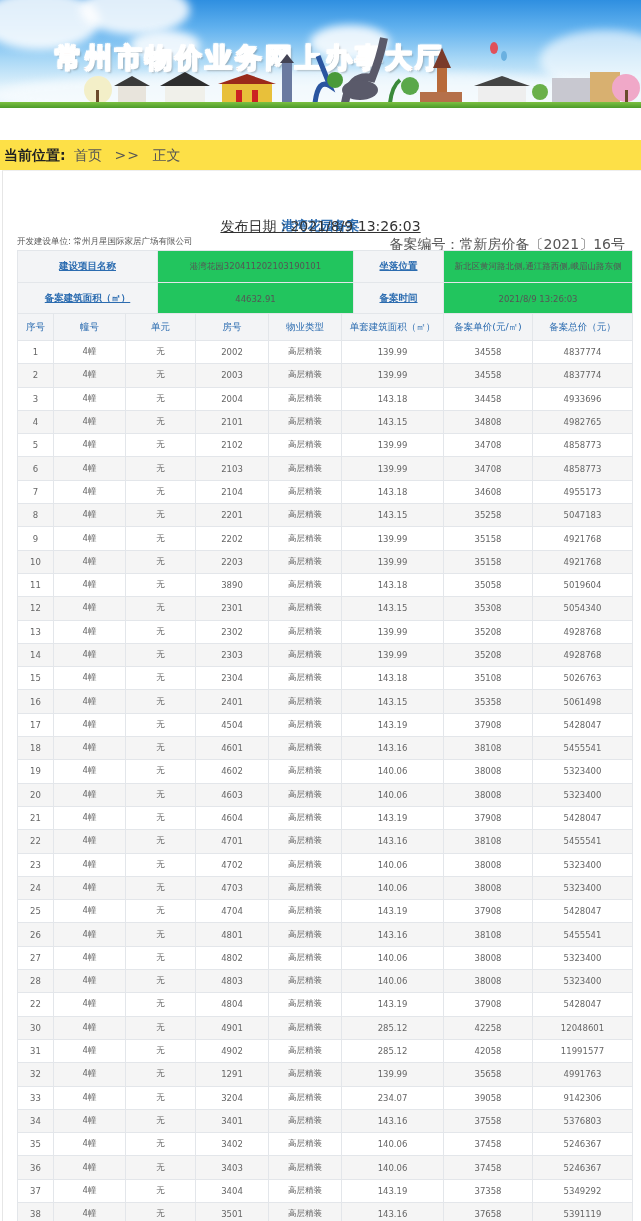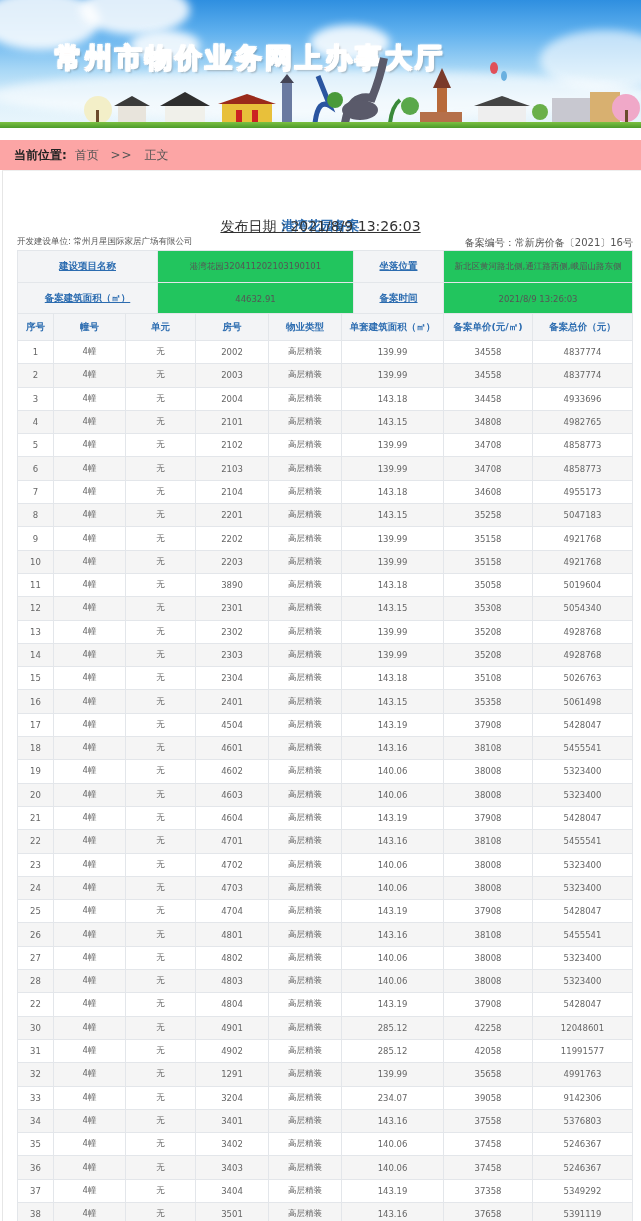--- a/index.html
+++ b/index.html
@@ -1,72 +1,72 @@
 <!DOCTYPE html>
 <html><head>
 <meta charset="utf-8">
 <style>
   * { box-sizing: border-box; margin: 0; padding: 0; }
   html, body { width: 641px; height: 1221px; overflow: hidden; background: #fff; }
   body { font-family: "DejaVu Sans", "Liberation Sans", sans-serif; color: #555; position: relative; }
 
   .banner {
-    position: absolute; left: 0; top: 0; width: 641px; height: 128px; overflow: hidden;
+    position: absolute; left: 0; top: 0; width: 641px; height: 108px; overflow: hidden;
     background: linear-gradient(180deg, #2f8fe0 0%, #5fb0ee 25%, #a9d8f6 55%, #dff1fb 80%, #eaf6fc 100%);
   }
   .cloud { position: absolute; background: #fff; border-radius: 50%; opacity: .85; filter: blur(4px); }
   .banner-title {
     position: absolute; left: 55px; top: 40px; font-size: 27px; font-weight: bold; letter-spacing: 3px;
     color: #e8401e; text-shadow: 1px 1px 0 #fff, -1px -1px 0 #fff, 1px -1px 0 #fff, -1px 1px 0 #fff, 2px 2px 2px rgba(0,0,0,.25);
     background: linear-gradient(180deg, #f7a21b 0%, #e8401e 70%);
     -webkit-background-clip: text; background-clip: text; -webkit-text-fill-color: transparent;
     white-space: nowrap;
   }
   .banner-title-shadow {
     position: absolute; left: 55px; top: 40px; font-size: 27px; font-weight: bold; letter-spacing: 3px;
     color: #fff; text-shadow: 0 0 3px #fff, 0 0 3px #fff; white-space: nowrap;
   }
   .skyline { position: absolute; left: 0; bottom: 0; width: 641px; height: 140px; }
   .grass { position: absolute; left: 0; bottom: 0; width: 641px; height: 6px; background: linear-gradient(180deg, #7cc142, #4c9a2a); }
 
   .breadcrumb-bar {
-    position: absolute; left: 0; top: 140px; width: 641px; height: 30px; background: #fca5a5;
-    font-size: 12px; line-height: 30px; padding-left: 14px; color: #555;
+    position: absolute; left: 0; top: 140px; width: 641px; height: 30px; background: #fde047;
+    font-size: 14px; line-height: 30px; padding-left: 4px; color: #555;
   }
   .breadcrumb-bar .bc-label { font-weight: bold; color: #222; }
   .breadcrumb-bar .bc-item { margin-left: 4px; }
   .breadcrumb-bar .bc-sep { margin-left: 8px; margin-right: 4px; letter-spacing: 1px; }
 
   .content {
     position: absolute; left: 2px; top: 170px; width: 639px; height: 1051px;
     border-left: 1px solid #e6e6e6; border-top: 1px solid #eee; background: #fff;
   }
   .page-title {
     position: absolute; left: 0; top: 185px; width: 641px; text-align: center;
     font-size: 13px; font-weight: bold; color: #2c6cb0; margin-top: 32px;
   }
   .publish-date {
     position: absolute; left: 0; top: 218px; width: 641px; text-align: center; font-size: 14px; color: #333; text-decoration: underline;
   }
   .developer {
     position: absolute; left: 17px; top: 236px; font-size: 8.5px; color: #555;
   }
   .record-no {
-    position: absolute; right: 8px; top: 236px; font-size: 10px; color: #555;
+    position: absolute; right: 16px; top: 236px; font-size: 14px; color: #555;
   }
 
   table { border-collapse: collapse; table-layout: fixed; position: absolute; left: 17px; width: 615px; }
   td, th { border: 1px solid #e3e6ea; text-align: center; vertical-align: middle; overflow: hidden; white-space: nowrap; }
 
   .info-table { top: 250px; }
   .info-table td { height: 32px; font-size: 8.5px; color: #555; background: #22c55e; }
   .info-table td.lbl { background: #f3f4f6; color: #2c6cb0; font-weight: bold; font-size: 9.5px; text-decoration: underline; }
 
   .data-table { top: 313px; }
-  .data-table th { height: 27px; background: #f3f4f6; color: #2c6cb0; font-weight: bold; font-size: 9.5px; }
+  .data-table th { height: 27px; background: #f3f4f6; color: #2c6cb0; font-weight: normal; font-size: 9.5px; }
   .data-table td { height: 23.3px; font-size: 8.5px; color: #666; }
   .data-table tr.odd td { background: #fff; }
   .data-table tr.even td { background: #f5f5f5; }
 </style>
 </head>
 <body>
 
 <div class="banner">
   <div class="cloud" style="left:-20px;top:-10px;width:120px;height:60px;"></div>
   <div class="cloud" style="left:80px;top:-15px;width:110px;height:50px;"></div>

